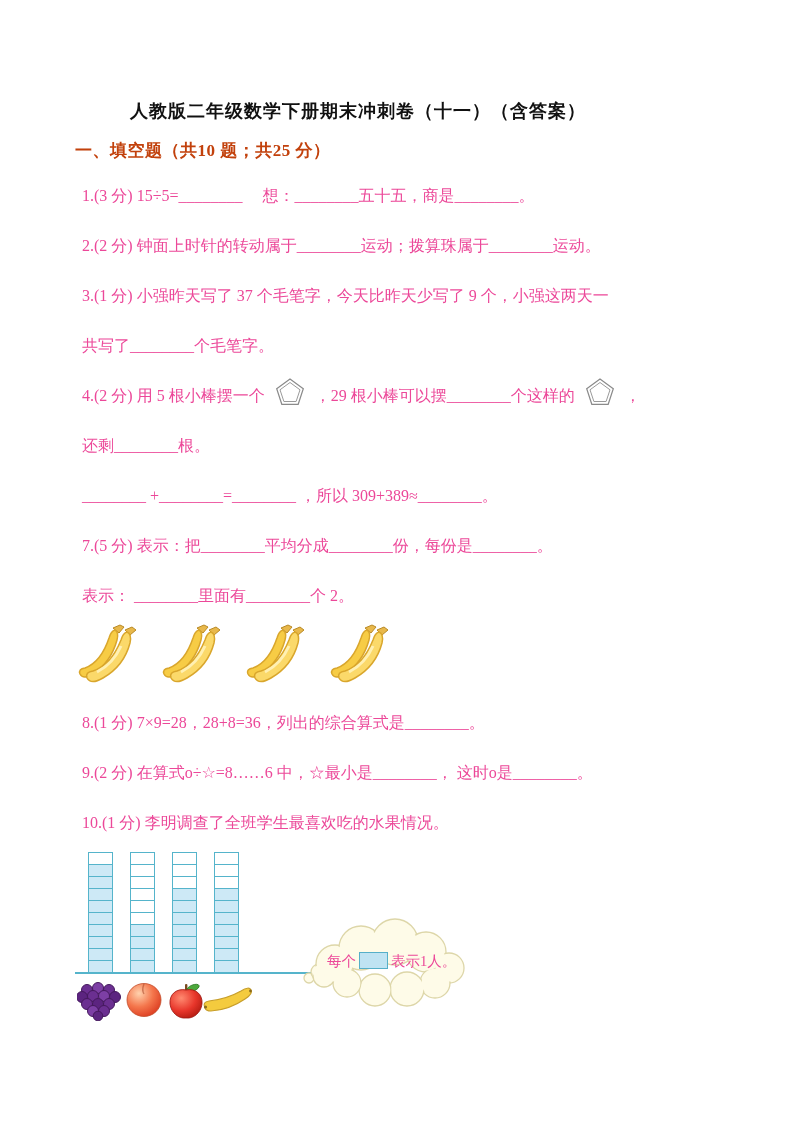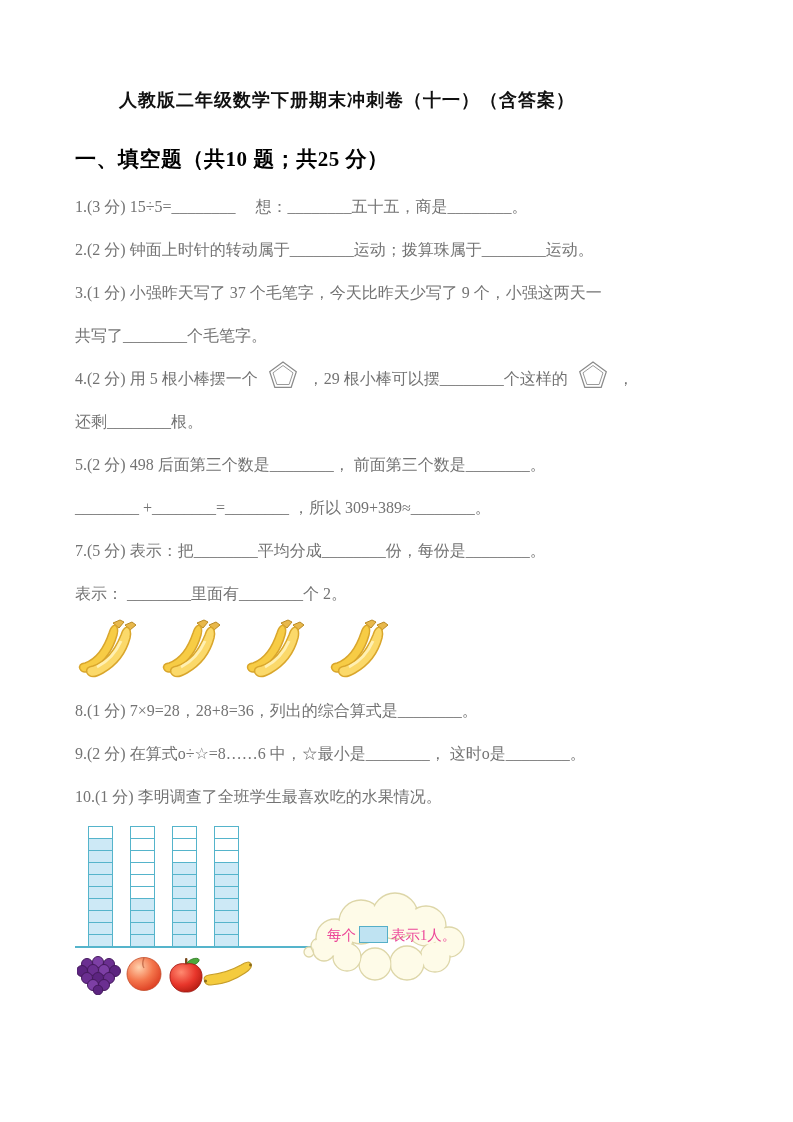--- a/index.html
+++ b/index.html
@@ -9,38 +9,38 @@
     height:1122px;
     background:#ffffff;
     overflow:hidden;
     font-family:"Liberation Serif","DejaVu Serif",serif;
     color:#1f1f1f;
   }
   .content{padding:0 55px 0 75px;}
   h1.title{
     font-size:18px;
     font-weight:bold;
-    margin:4px;
+    margin:15px;
     padding:84px 0 0 40px;
     letter-spacing:1px;
     color:#111;
   }
   h2.section{
-    font-size:21px;
+    font-size:17px;
     font-weight:bold;
-    margin:33px 0 12px 0;
+    margin:16px 0 12px 0;
     letter-spacing:.5px;
-    color:#000000;
+    color:#c2410c;
   }
   p.q{
     font-size:16px;
     line-height:43px;
-    margin:0;
+    margin:7px;
     white-space:nowrap;
-    color:#737373;
+    color:#ec4899;
   }
   .penta{vertical-align:-7px;margin:0 5px;}
   .banana-row{
     display:flex;
     gap:12px;
     height:70px;
     margin:4px 0 0 0;
   }
   .gap-after{margin-bottom:43px;}
   
@@ -123,21 +123,20 @@
       </svg>
       <span>，29 根小棒可以摆________个这样的</span>
       <svg class="penta" width="32" height="31" viewBox="0 0 32 31">
         <polygon points="16,2 2.7,11.7 7.8,27.3 24.2,27.3 29.3,11.7" fill="#ffffff" stroke="#8a8a8a" stroke-width="1.2"></polygon>
         <polygon points="16,5.5 6,12.8 9.9,24.5 22.1,24.5 26,12.8" fill="none" stroke="#9a9a9a" stroke-width="1"></polygon>
       </svg>
       <span>，</span>
     </p>
     <p class="q">还剩________根。</p>
 
-    <p class="q">5.(2 分) 498 后面第三个数是________， 前面第三个数是________。</p>
     <p class="q">________ +________=________ ，所以 309+389≈________。</p>
     <p class="q">7.(5 分) 表示：把________平均分成________份，每份是________。</p>
     <p class="q">表示： ________里面有________个 2。</p>
 
     <div class="banana-row">
       <svg width="72" height="66" viewBox="0 0 72 66">
           <use href="#bunch"></use>
         </svg>
       <svg width="72" height="66" viewBox="0 0 72 66">
           <use href="#bunch"></use>

